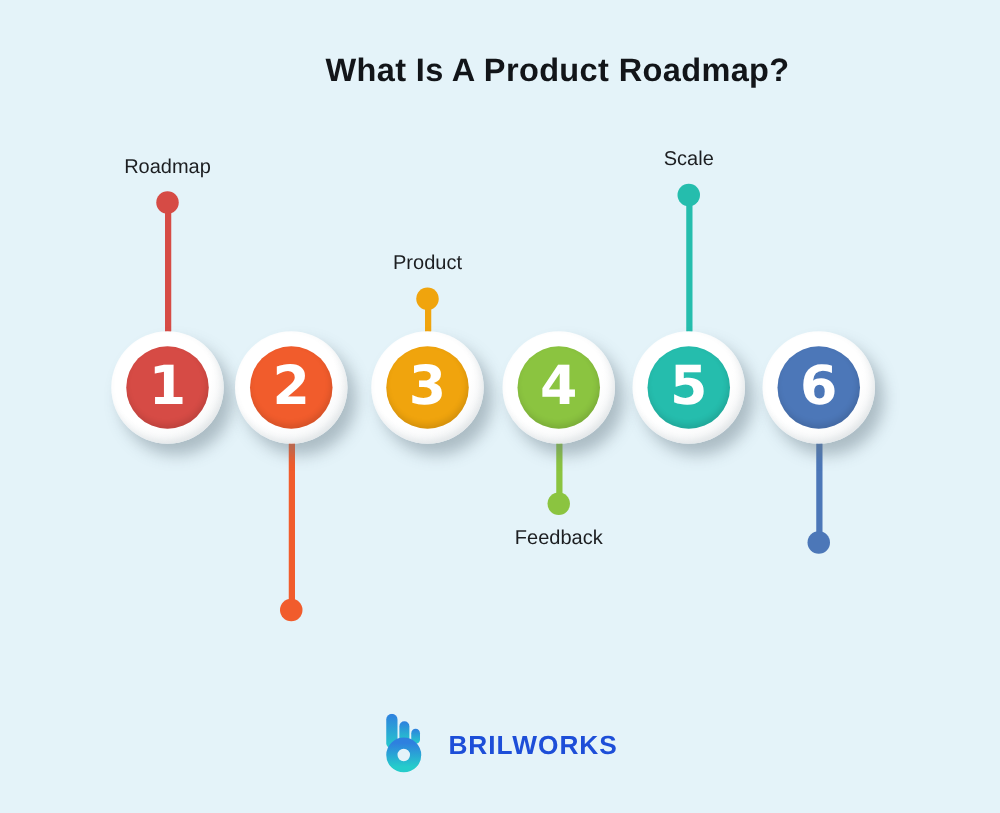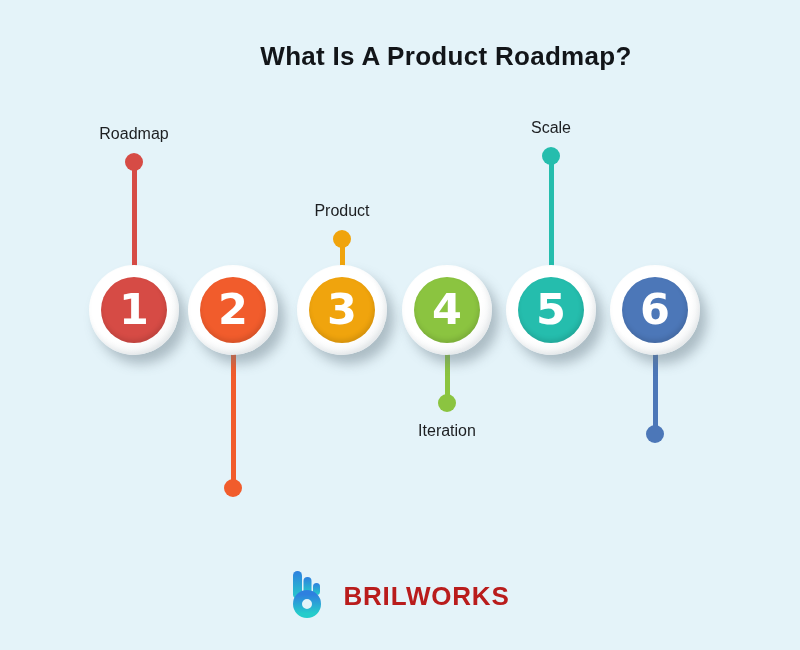--- a/index.html
+++ b/index.html
@@ -67,24 +67,24 @@
     transform: translateY(-1px);
   }
   .footer-logo {
     position: absolute;
     top: 571px; left: 0; width: 800px;
     display: flex; align-items: center; justify-content: center;
     gap: 12px;
   }
   .logo-mark { width: 41px; height: 47px; display: block; }
   .wordmark {
-    font-size: 26px;
+    font-size: 21px;
     font-weight: 700;
     letter-spacing: 0.8px;
-    color: #b91c1c;
+    color: #1d4ed8;
     transform: translateY(2px);
   }
 </style>
 </head>
 <body style="background: rgb(228, 243, 249);">
 
 <div id="canvas">
   <h1 class="title">What Is A Product Roadmap?</h1>
 
   <div id="roadmap">
@@ -116,21 +116,21 @@
       <div class="circle-outer" style="left: 297px; top: 265px;">
         <div class="circle-inner" style="background: rgb(240, 164, 13);">
           <span class="step-number">3</span>
         </div>
       </div>
     </div>
 
     <div class="item">
       <div class="stem" style="left: 444.5px; background: rgb(139, 196, 64); top: 353px; height: 50px;"></div>
       <div class="dot" style="left: 438px; top: 394px; background: rgb(139, 196, 64);"></div>
-      <div class="step-label" style="left: 362px; top: 421px;">Iteration</div>
+      <div class="step-label" style="left: 362px; top: 421px;">Feedback</div>
       <div class="circle-outer" style="left: 402px; top: 265px;">
         <div class="circle-inner" style="background: rgb(139, 196, 64);">
           <span class="step-number">4</span>
         </div>
       </div>
     </div>
 
     <div class="item">
       <div class="stem" style="left: 548.5px; background: rgb(37, 189, 173); top: 156px; height: 111px;"></div>
       <div class="dot" style="left: 542px; top: 147px; background: rgb(37, 189, 173);"></div>

